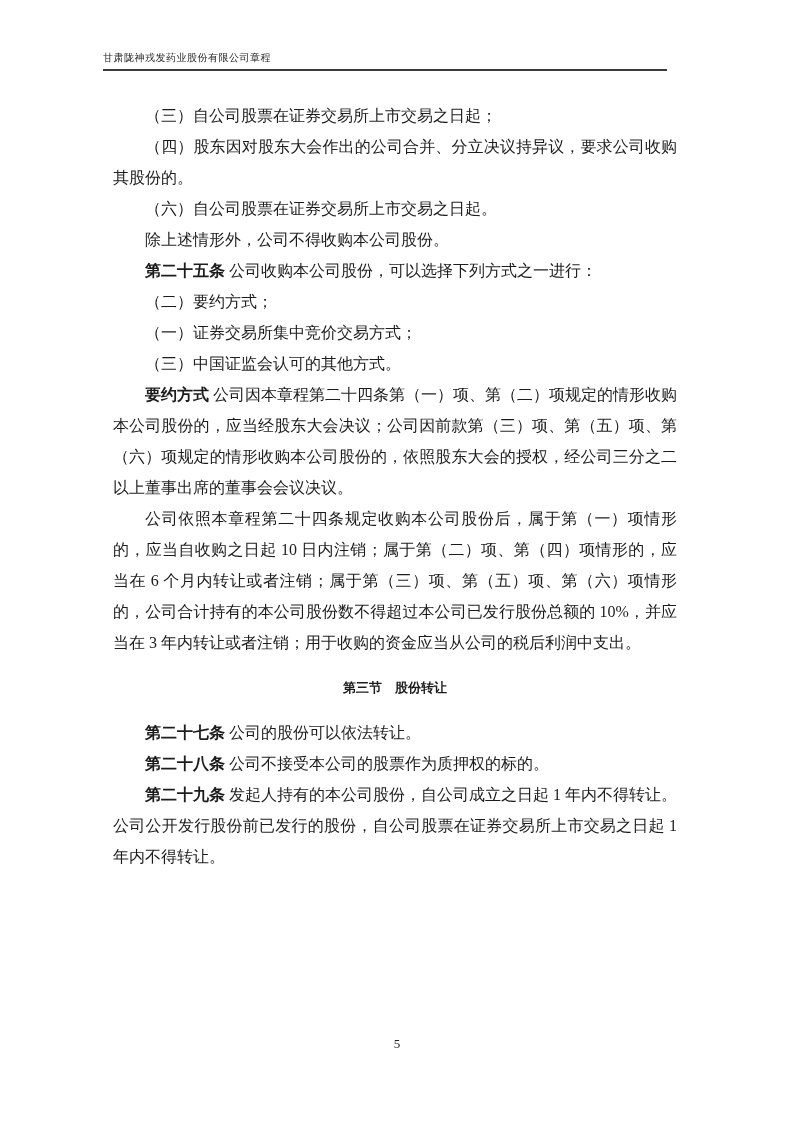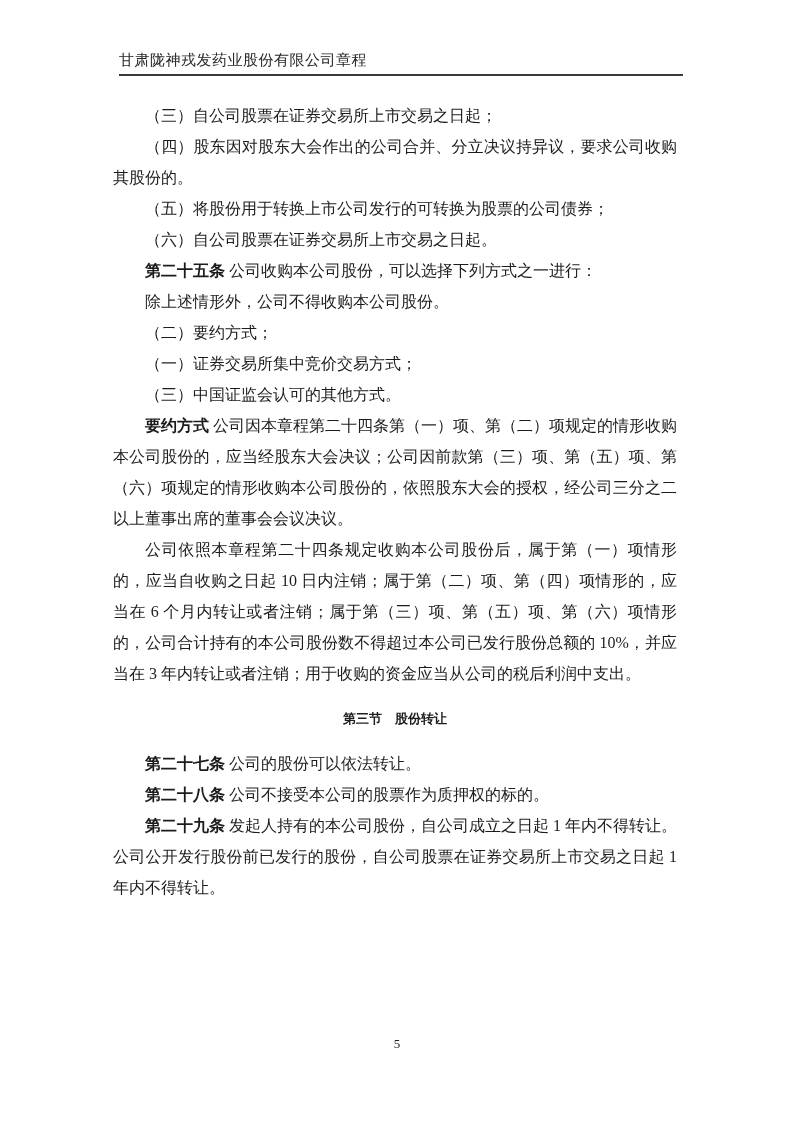--- a/index.html
+++ b/index.html
@@ -11,24 +11,24 @@
     position: relative;
     width: 794px;
     height: 1122px;
     background: #ffffff;
     color: #1c1c1c;
     font-family: "Liberation Serif", "DejaVu Serif", serif;
     overflow: hidden;
   }
   .header {
     position: absolute;
-    left: 119px;
+    left: 103px;
     top: 51px;
     width: 564px;
-    font-size: 15px;
+    font-size: 10px;
     letter-spacing: 0.5px;
     color: #262626;
     padding-bottom: 4px;
     border-bottom: 2px solid #3a3a3a;
   }
   .content {
     position: absolute;
     left: 113px;
     top: 100px;
     width: 564px;
@@ -68,24 +68,23 @@
 
 <div class="page">
 
   <div class="header">
     <span>甘肃陇神戎发药业股份有限公司章程</span>
   </div>
 
   <div class="content">
       <p class="body"><span>（三）自公司股票在证券交易所上市交易之日起；</span></p>
       <p class="body"><span>（四）股东因对股东大会作出的公司合并、分立决议持异议，要求公司收购其股份的。</span></p>
-      <p class="body"><span>（五）将股份用于转换上市公司发行的可转换为股票的公司债券；</span></p>
       <p class="body"><span>（六）自公司股票在证券交易所上市交易之日起。</span></p>
+      <p class="body"><span>除上述情形外，公司不得收购本公司股份。</span></p>
       <p class="body"><b class="lead">第二十五条</b> <span>公司收购本公司股份，可以选择下列方式之一进行：</span></p>
-      <p class="body"><span>除上述情形外，公司不得收购本公司股份。</span></p>
       <p class="body"><span>（二）要约方式；</span></p>
       <p class="body"><span>（一）证券交易所集中竞价交易方式；</span></p>
       <p class="body"><span>（三）中国证监会认可的其他方式。</span></p>
       <p class="body"><b class="lead">要约方式</b> <span>公司因本章程第二十四条第（一）项、第（二）项规定的情形收购本公司股份的，应当经股东大会决议；公司因前款第（三）项、第（五）项、第（六）项规定的情形收购本公司股份的，依照股东大会的授权，经公司三分之二以上董事出席的董事会会议决议。</span></p>
       <p class="body"><span>公司依照本章程第二十四条规定收购本公司股份后，属于第（一）项情形的，应当自收购之日起 10 日内注销；属于第（二）项、第（四）项情形的，应当在 6 个月内转让或者注销；属于第（三）项、第（五）项、第（六）项情形的，公司合计持有的本公司股份数不得超过本公司已发行股份总额的 10%，并应当在 3 年内转让或者注销；用于收购的资金应当从公司的税后利润中支出。</span></p>
       <p class="heading"><span>第三节　股份转让</span></p>
       <p class="body"><b class="lead">第二十七条</b> <span>公司的股份可以依法转让。</span></p>
       <p class="body"><b class="lead">第二十八条</b> <span>公司不接受本公司的股票作为质押权的标的。</span></p>
       <p class="body"><b class="lead">第二十九条</b> <span>发起人持有的本公司股份，自公司成立之日起 1 年内不得转让。公司公开发行股份前已发行的股份，自公司股票在证券交易所上市交易之日起 1 年内不得转让。</span></p>
     </div>

